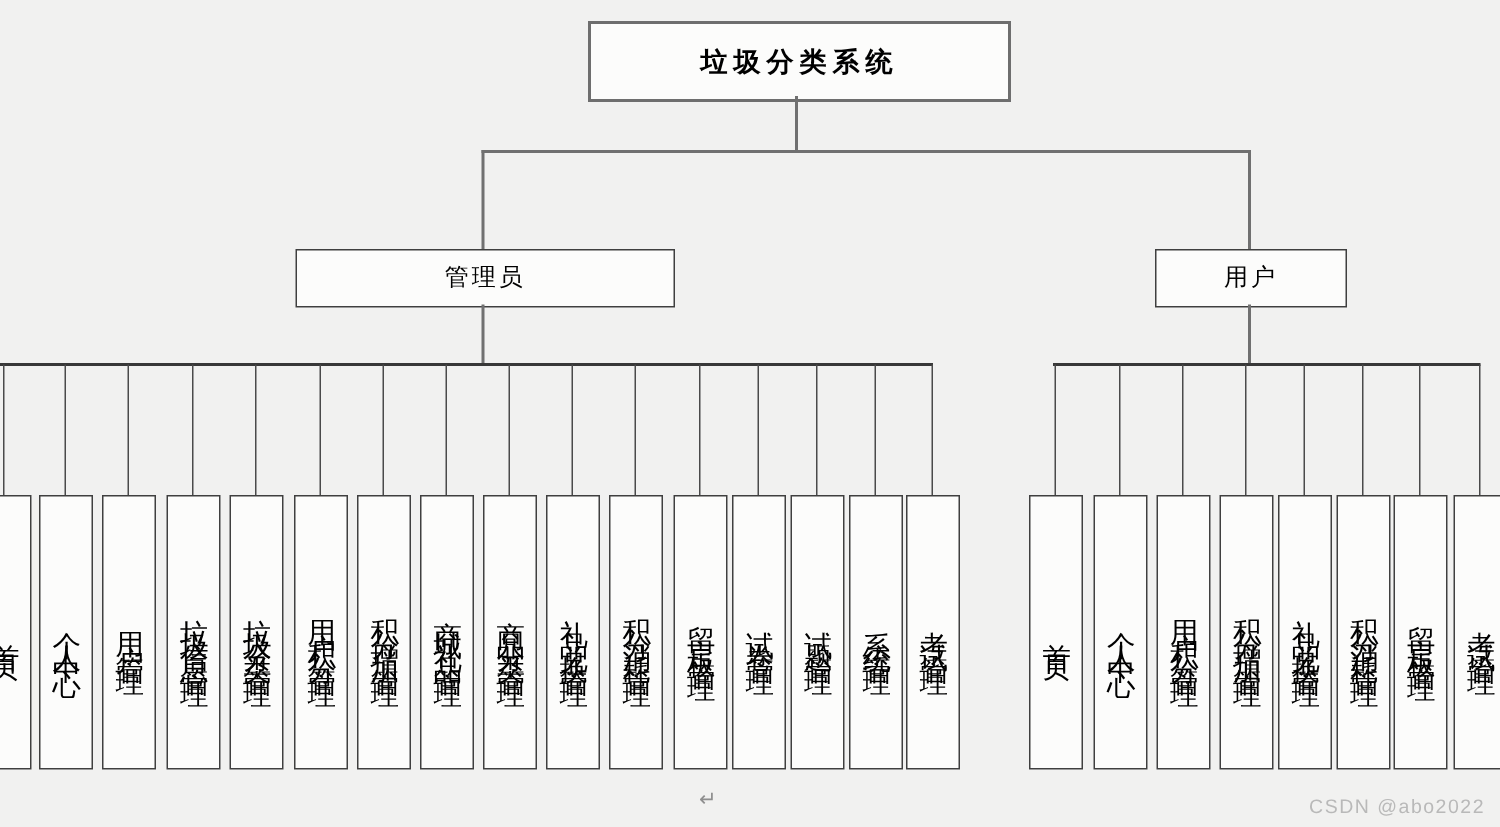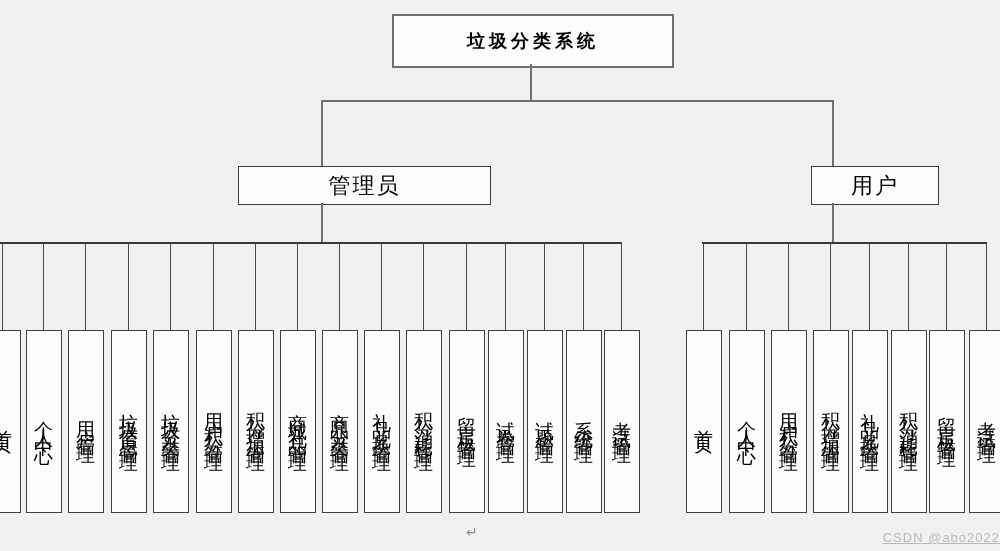--- a/index.html
+++ b/index.html
@@ -18,36 +18,36 @@
   .hnode{
     position:absolute;background:var(--node-fill);
     display:flex;align-items:center;justify-content:center;
     color:var(--text);
   }
   .root-node{
     left:392px;top:14px;width:278px;height:50px;
     border:2px solid var(--root-border);
     font-size:18px;letter-spacing:4px;font-weight:bold;
   }
-  .branch-node{border:1px solid var(--node-border);font-size:22px;letter-spacing:2px;margin-left:41px;}
+  .branch-node{border:1px solid var(--node-border);font-size:16px;letter-spacing:2px;}
   .branch-admin{left:197px;top:166px;width:251px;height:37px;}
   .branch-user{left:770px;top:166px;width:126px;height:37px;}
   .vnode{
     position:absolute;background:var(--node-fill);
     border:1px solid var(--node-border);
     display:flex;align-items:center;justify-content:center;
   }
   .vnode span{
     writing-mode:vertical-lr;text-orientation:upright;
     font-size:19px;letter-spacing:8px;line-height:1;color:var(--text);
     white-space:nowrap;
   }
   .watermark{
-    position:absolute;right:0;bottom:6px;
-    font-size:13px;color:var(--watermark);letter-spacing:1px;text-decoration:underline;
+    position:absolute;right:10px;bottom:6px;
+    font-size:13px;color:var(--watermark);letter-spacing:1px;
   }
   .return-mark{
     position:absolute;left:466px;top:524px;
     font-size:14px;color:#8f8f8f;
   }
 </style>
 </head>
 <body>
 
 <div id="stage">

